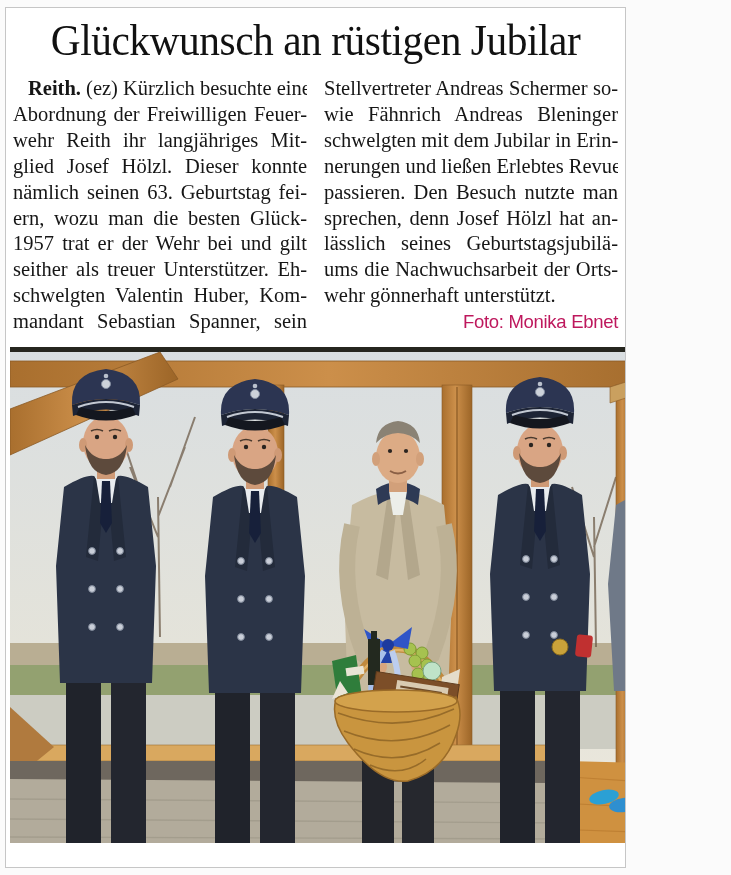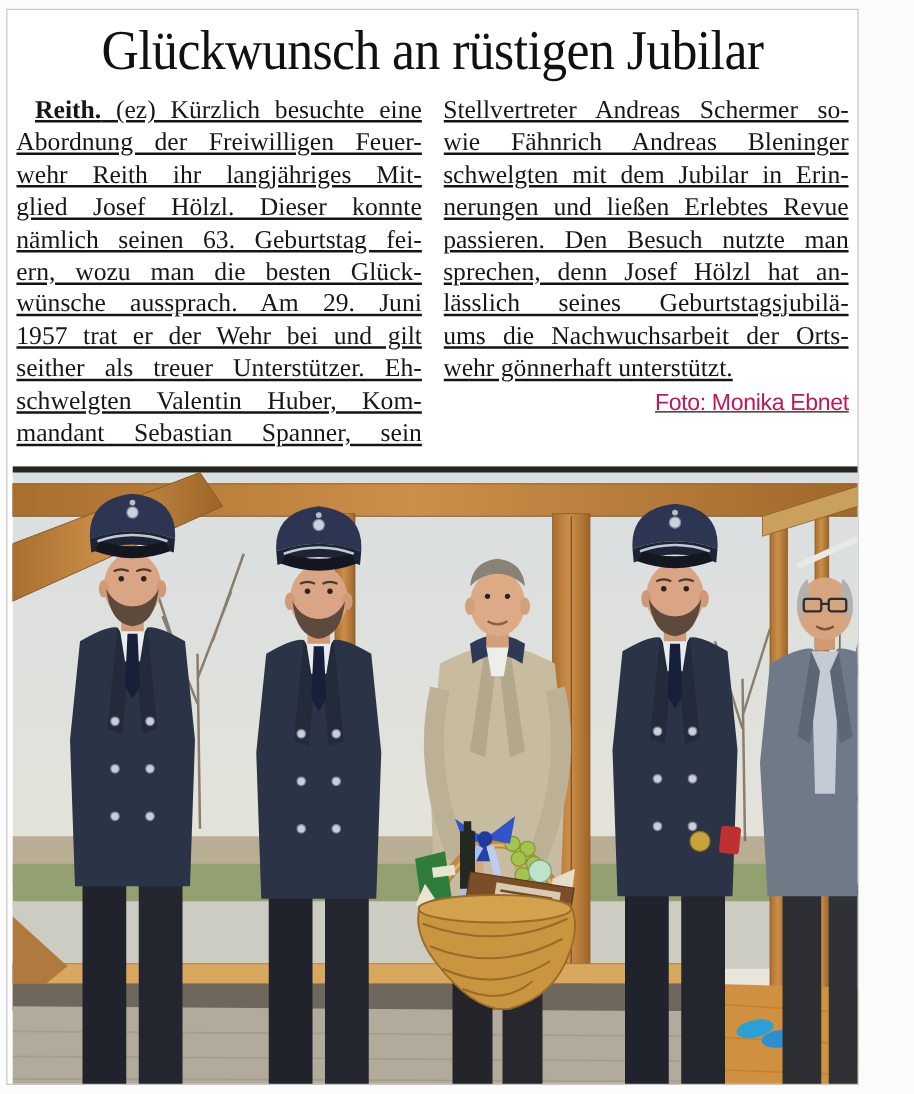--- a/index.html
+++ b/index.html
@@ -1,28 +1,28 @@
 <!DOCTYPE html>
 <html lang="de"><head>
 <meta charset="utf-8">
 <style>
   html,body{margin:0;padding:0;background:#fbfbfb;}
   body{width:731px;height:875px;position:relative;font-family:"Liberation Serif",serif;color:#141414;}
   .clipping{
-    position:absolute;left:5px;top:7px;width:682px;height:861px;
+    position:absolute;left:5px;top:7px;width:621px;height:861px;
     background:#ffffff;border:1px solid #c6c6c6;box-sizing:border-box;
     padding:3px 4px;overflow:hidden;
   }
   .headline{
     font-family:"Liberation Serif",serif;font-weight:400;font-size:45px;
     letter-spacing:-0.5px;text-align:center;margin:3px 0 10px 0;
     transform:scaleX(0.92);transform-origin:50% 50%;white-space:nowrap;color:#111;
   }
   .columns{display:flex;gap:17px;padding:0 3px;}
-  .col{flex:1;min-width:0;text-decoration:underline;}
+  .col{flex:1;min-width:0;}
   .ln{
     font-family:"Liberation Serif",serif;font-size:20.5px;line-height:25.9px;
     text-align:justify;text-align-last:justify;white-space:nowrap;overflow:hidden;color:#161616;
   }
   .ln.flush{text-align-last:left;}
   .ln b{font-weight:700;}
   .indent{display:inline-block;width:15px;}
   .credit{
     font-family:"Liberation Sans",sans-serif;font-size:18.5px;line-height:25.9px;
     text-align:right;color:#be185d;letter-spacing:-0.3px;
@@ -38,21 +38,20 @@
   <h1 class="headline">Glückwunsch an rüstigen Jubilar</h1>
 
   <div class="columns">
     <div class="col">
       <div class="ln"><span class="indent"></span><b>Reith.</b> <span>(ez) Kürzlich besuchte eine</span></div>
       <div class="ln">Abordnung der Freiwilligen Feuer-</div>
       <div class="ln">wehr Reith ihr langjähriges Mit-</div>
       <div class="ln">glied Josef Hölzl. Dieser konnte</div>
       <div class="ln">nämlich seinen 63. Geburtstag fei-</div>
       <div class="ln">ern, wozu man die besten Glück-</div>
-      <div class="ln">wünsche aussprach. Am 29. Juni</div>
       <div class="ln">1957 trat er der Wehr bei und gilt</div>
       <div class="ln">seither als treuer Unterstützer. Eh-</div>
       <div class="ln">schwelgten Valentin Huber, Kom-</div>
       <div class="ln">mandant Sebastian Spanner, sein</div>
     </div>
     <div class="col">
       <div class="ln">Stellvertreter Andreas Schermer so-</div>
       <div class="ln">wie Fähnrich Andreas Bleninger</div>
       <div class="ln">schwelgten mit dem Jubilar in Erin-</div>
       <div class="ln">nerungen und ließen Erlebtes Revue</div>

